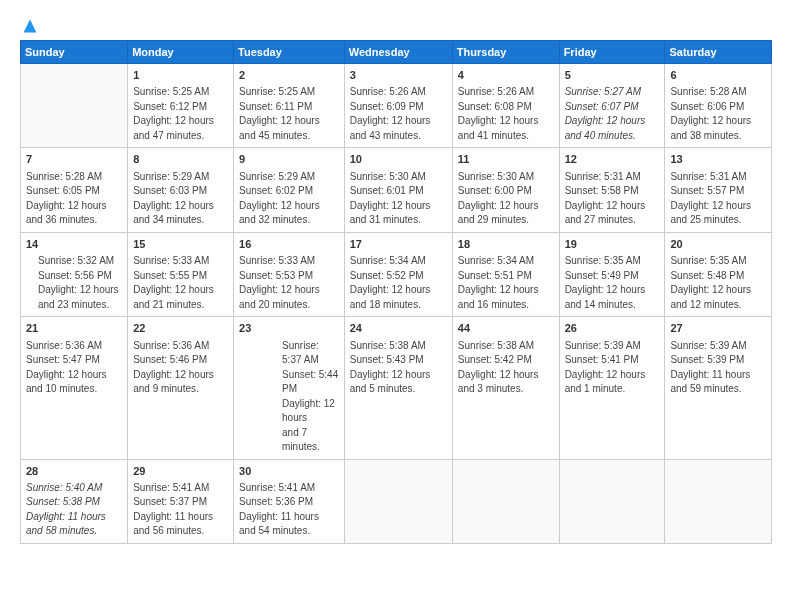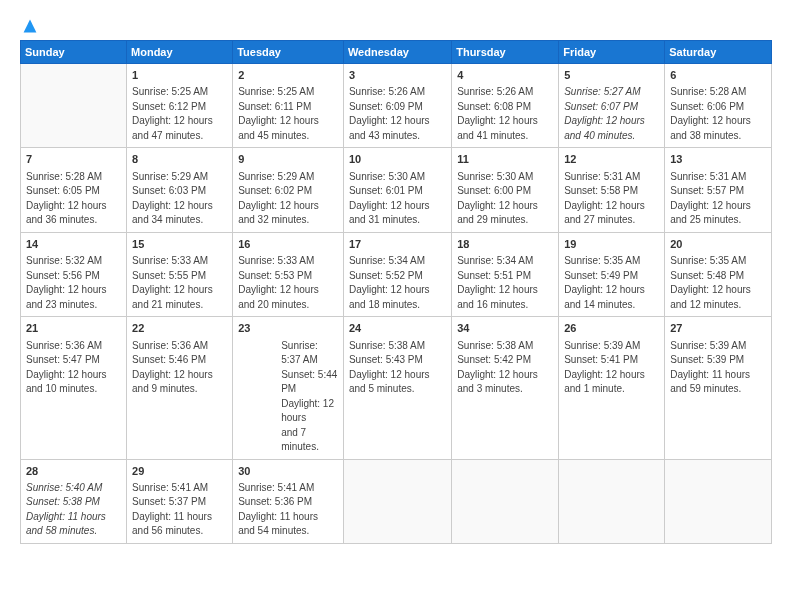--- a/index.html
+++ b/index.html
@@ -217,21 +217,21 @@
             <span class="day-number">13</span>
             <div class="day-info" style="white-space: pre-line;">Sunrise: 5:31 AM
 Sunset: 5:57 PM
 Daylight: 12 hours
 and 25 minutes.</div>
           </td>
         </tr>
         <tr>
           <td>
             <span class="day-number">14</span>
-            <div class="day-info" style="white-space: pre-line;">Sunrise: 5:32 AM
+            <div class="day-info" style="white-space: pre-line; margin-left: 12px;">Sunrise: 5:32 AM
 Sunset: 5:56 PM
 Daylight: 12 hours
 and 23 minutes.</div>
           </td>
           <td>
             <span class="day-number">15</span>
             <div class="day-info" style="white-space: pre-line;">Sunrise: 5:33 AM
 Sunset: 5:55 PM
 Daylight: 12 hours
 and 21 minutes.</div>
@@ -295,21 +295,21 @@
 and 7 minutes.</div>
           </td>
           <td>
             <span class="day-number">24</span>
             <div class="day-info" style="white-space: pre-line;">Sunrise: 5:38 AM
 Sunset: 5:43 PM
 Daylight: 12 hours
 and 5 minutes.</div>
           </td>
           <td>
-            <span class="day-number">34</span>
+            <span class="day-number">44</span>
             <div class="day-info" style="white-space: pre-line;">Sunrise: 5:38 AM
 Sunset: 5:42 PM
 Daylight: 12 hours
 and 3 minutes.</div>
           </td>
           <td>
             <span class="day-number">26</span>
             <div class="day-info" style="white-space: pre-line;">Sunrise: 5:39 AM
 Sunset: 5:41 PM
 Daylight: 12 hours

